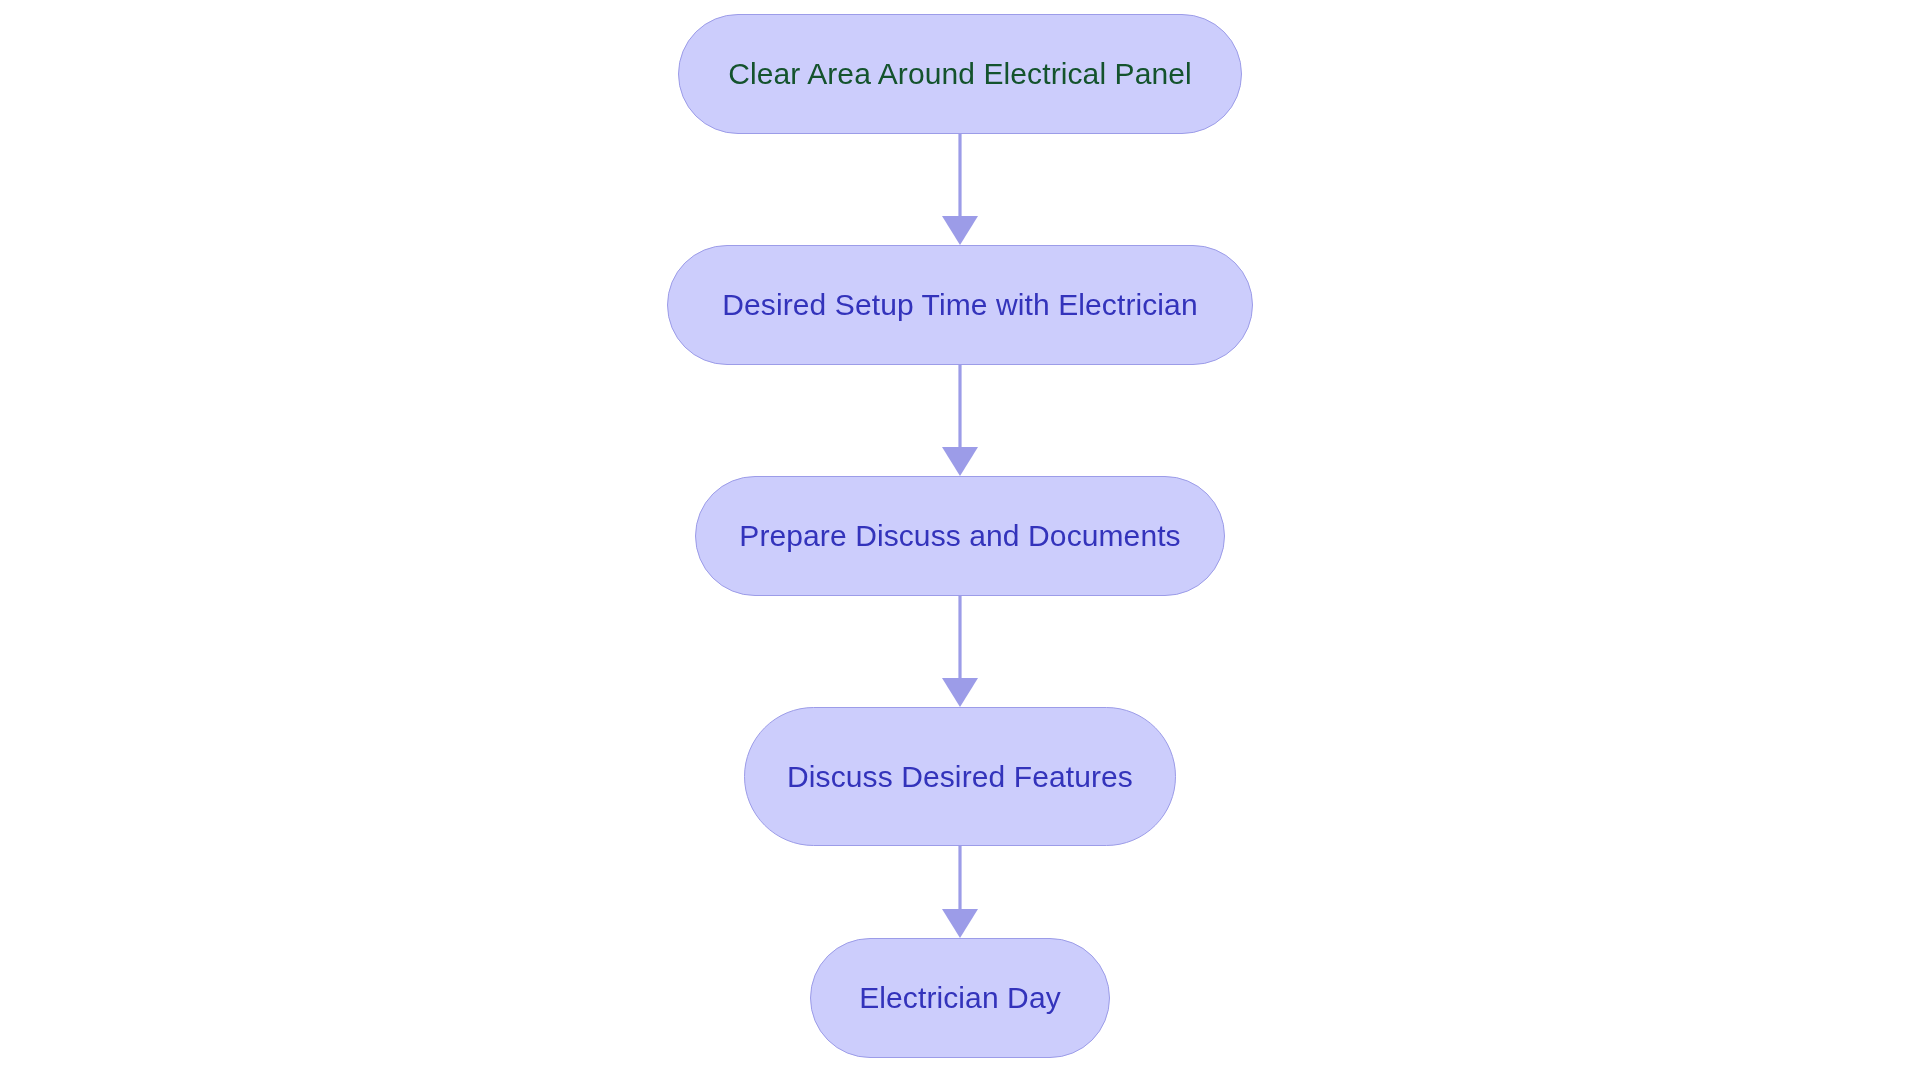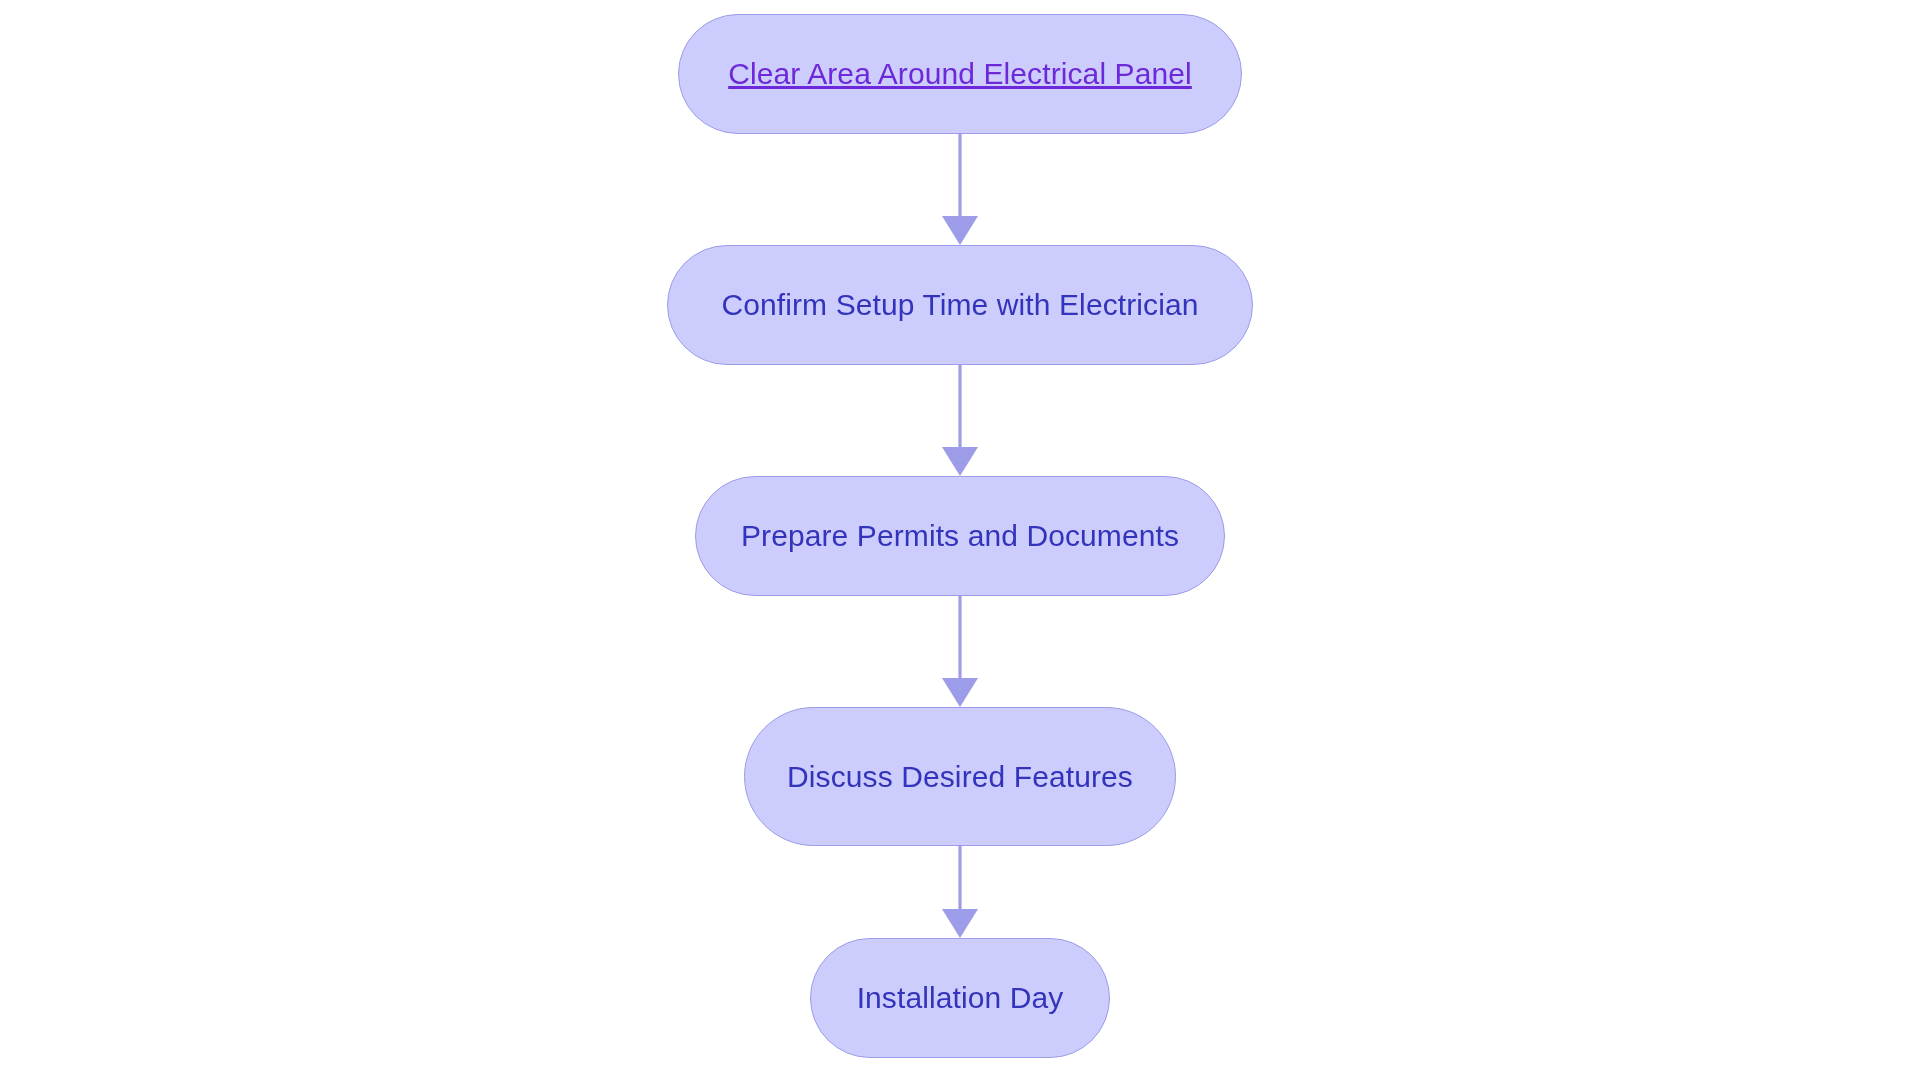--- a/index.html
+++ b/index.html
@@ -75,32 +75,32 @@
       <line class="edge-line" x1="960" y1="596" x2="960" y2="693" style="stroke: rgb(156, 156, 232);"></line>
       <polygon class="edge-head" points="960,707 942,678 978,678" style="fill: rgb(156, 156, 232);"></polygon>
     </g>
     <g>
       <line class="edge-line" x1="960" y1="827" x2="960" y2="924" style="stroke: rgb(156, 156, 232);"></line>
       <polygon class="edge-head" points="960,938 942,909 978,909" style="fill: rgb(156, 156, 232);"></polygon>
     </g>
   </svg>
 
   <div class="flow-node" id="node-0" style="left: 678px; top: 14px; width: 564px; height: 120px; background: rgb(204, 205, 252); border-color: rgb(156, 156, 232);">
-    <span class="flow-node-label" style="color: #6d28d9; text-decoration: underline;">Clear Area Around Electrical Panel</span>
+    <span class="flow-node-label" style="color: #14532d;">Clear Area Around Electrical Panel</span>
   </div>
 
   <div class="flow-node" id="node-1" style="left: 667px; top: 245px; width: 586px; height: 120px; background: rgb(204, 205, 252); border-color: rgb(156, 156, 232);">
-    <span class="flow-node-label" style="color: rgb(51, 51, 187);">Confirm Setup Time with Electrician</span>
+    <span class="flow-node-label" style="color: rgb(51, 51, 187);">Desired Setup Time with Electrician</span>
   </div>
 
   <div class="flow-node" id="node-2" style="left: 695px; top: 476px; width: 530px; height: 120px; background: rgb(204, 205, 252); border-color: rgb(156, 156, 232);">
-    <span class="flow-node-label" style="color: rgb(51, 51, 187);">Prepare Permits and Documents</span>
+    <span class="flow-node-label" style="color: rgb(51, 51, 187);">Prepare Discuss and Documents</span>
   </div>
 
   <div class="flow-node" id="node-3" style="left: 744px; top: 707px; width: 432px; height: 139px; background: rgb(204, 205, 252); border-color: rgb(156, 156, 232);">
     <span class="flow-node-label" style="color: rgb(51, 51, 187);">Discuss Desired Features</span>
   </div>
 
   <div class="flow-node" id="node-4" style="left: 810px; top: 938px; width: 300px; height: 120px; background: rgb(204, 205, 252); border-color: rgb(156, 156, 232);">
-    <span class="flow-node-label" style="color: rgb(51, 51, 187);">Installation Day</span>
+    <span class="flow-node-label" style="color: rgb(51, 51, 187);">Electrician Day</span>
   </div>
 
 </div>
 
 </body></html>

